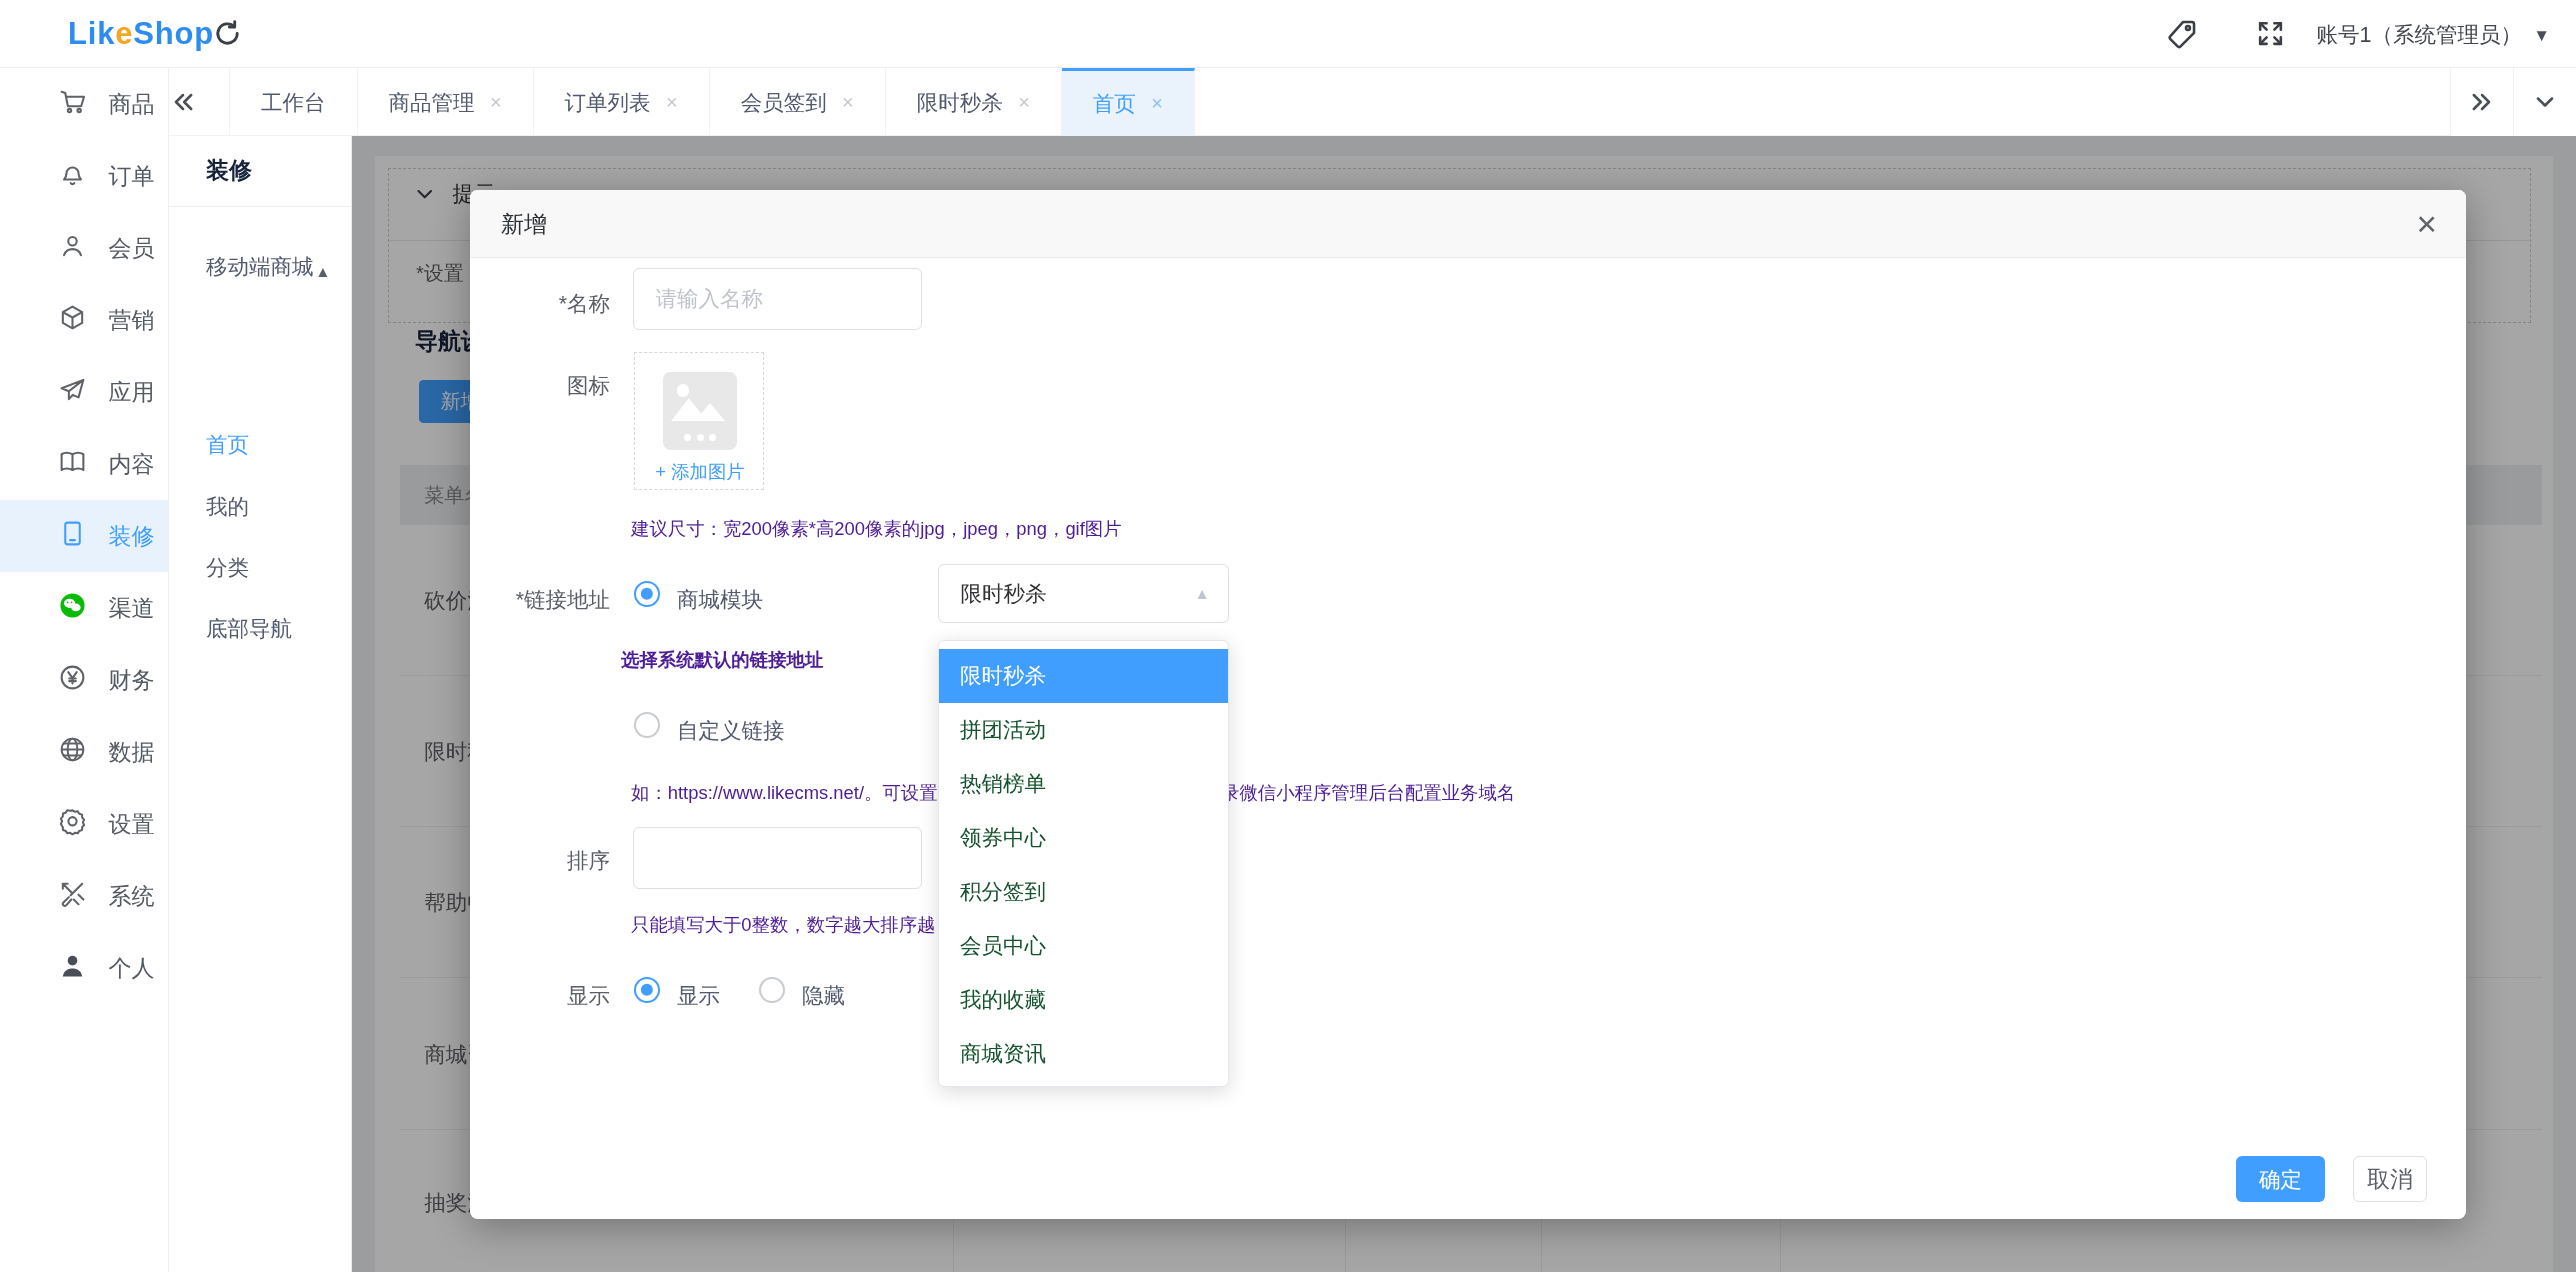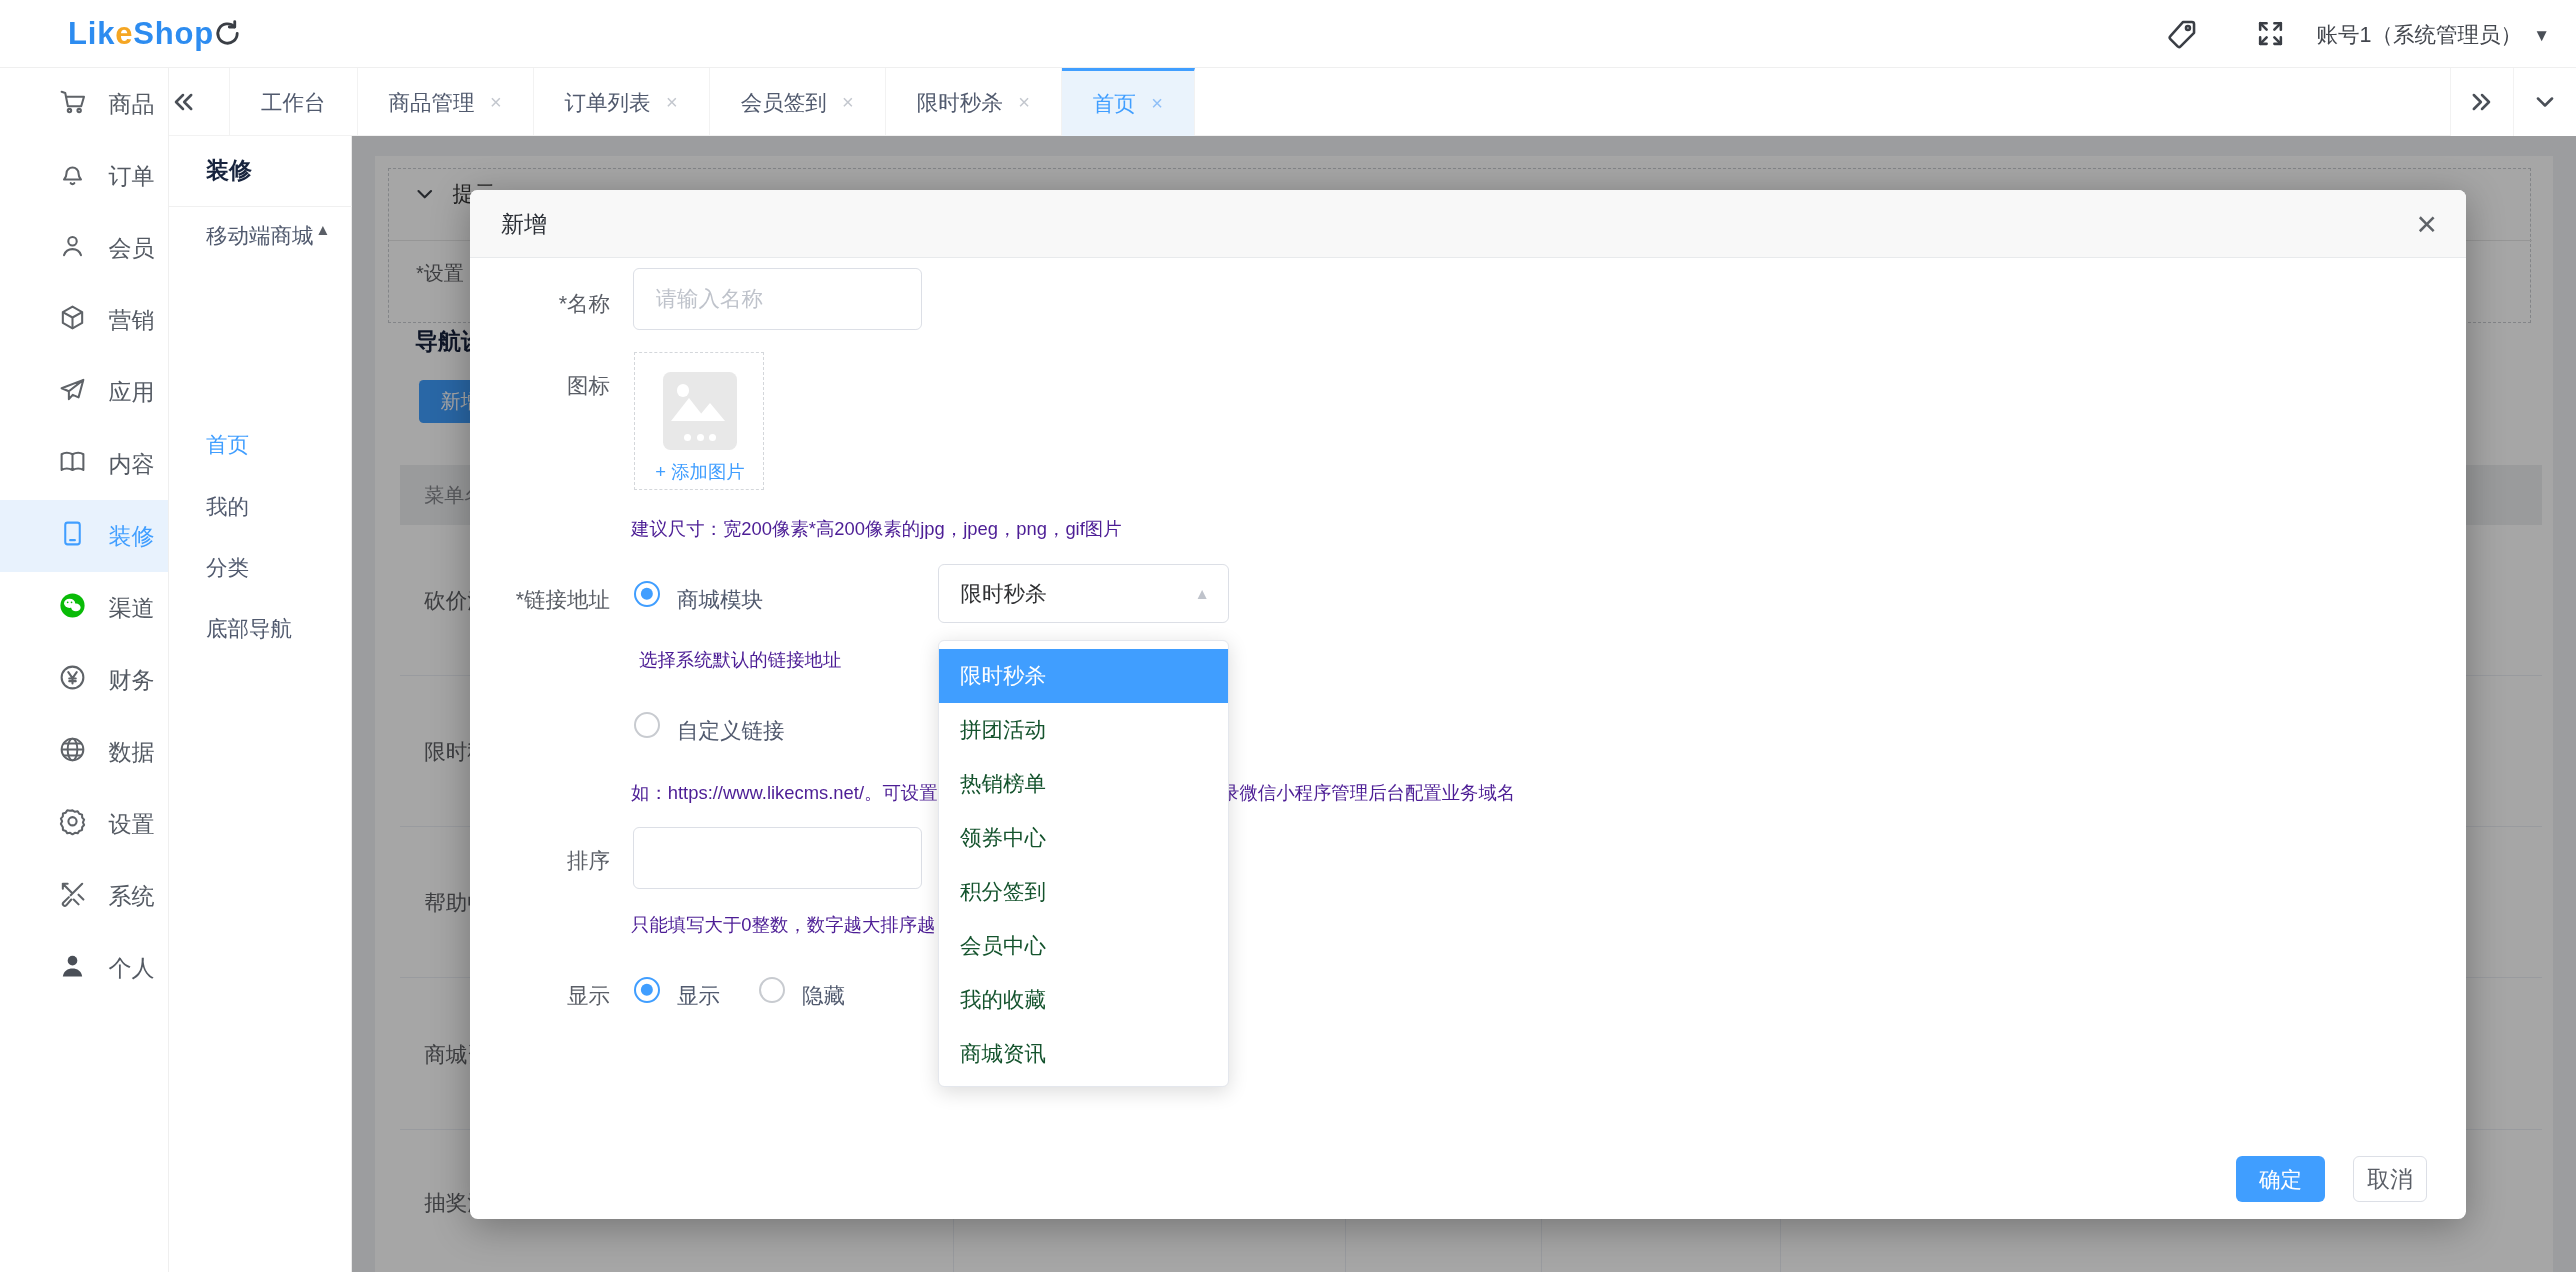--- a/index.html
+++ b/index.html
@@ -30,21 +30,21 @@
   .tab .x { font-size:20px; color:#C3C7CE; }
   .tab.active { background:#EAF3FC; color:#409EFF; border-top:3.8px solid #409EFF; }
   .tab.active .x { color:#8FBFF7; }
   #tab-right { position:absolute; right:0; top:0; display:flex; height:68px; background:#fff; }
   .tab-tool { width:63px; height:68px; display:flex; align-items:center; justify-content:center; border-left:0.8px solid #F2F2F2; }
 
   
   #submenu { left:169px; top:135px; width:183px; height:1138px; background:#fff; border-right:0.8px solid #EAEAEA; z-index:22; }
   #submenu-title { left:37px; top:0px; width:146px; height:71px; display:flex; align-items:center; font-size:23px; font-weight:bold; color:#17233D; }
   #submenu-divider { left:0; top:71px; width:183px; height:0; border-top:0.8px solid #F0F0F0; }
-  #submenu-group { left:37px; top:86px; width:146px; height:46px; display:flex; align-items:flex-start; font-size:21.5px; color:#515A6E; }
+  #submenu-group { left:37px; top:100px; width:146px; height:46px; display:flex; align-items:flex-end; font-size:21.5px; color:#515A6E; }
   #submenu-group .caret { position:absolute; right:21.5px; font-size:15.4px; color:#5A5E66; }
   .submenu-item { position:absolute; left:37px; width:123px; height:38px; display:flex; align-items:center; font-size:21.5px; color:#515A6E; cursor:pointer; }
   .submenu-item.active { color:#409EFF; }
 
   
   #content-bg { left:352px; top:135px; width:2224px; height:1138px; background:#F0F2F5; z-index:1; overflow:hidden; }
   #bg-panel { position:absolute; left:23px; top:21px; width:2178px; height:1117px; background:#fff; overflow:hidden; }
   #tips-box { position:absolute; left:13px; top:11.5px; width:2143px; height:155px; border:1.5px dashed #C9CDD2; }
   #tips-head { position:absolute; left:25px; top:10.7px; display:flex; align-items:center; gap:17px; font-size:21.5px; color:#333; }
   #tips-divider { position:absolute; left:0px; top:71px; width:2143px; border-top:0.8px solid #E6E6E6; }
@@ -362,21 +362,21 @@
     </div>
     <div class="hint" style="left:161px;top:326px;">建议尺寸：宽200像素*高200像素的jpg，jpeg，png，gif图片</div>
 
     <div class="flabel" style="left:0;top:395px;">*链接地址</div>
     <div class="radio on" style="left:164px;top:391px;"></div>
     <div class="rlabel" style="left:207px;top:395px;">商城模块</div>
     <div id="link-select" class="abs">
       <span class="val">限时秒杀</span>
       <span class="caret">▲</span>
     </div>
-    <div class="hint" style="left:169px;top:457px;">选择系统默认的链接地址</div>
+    <div class="hint" style="left:151px;top:457px;font-weight:bold;">选择系统默认的链接地址</div>
 
     <div class="radio off" style="left:164px;top:522px;"></div>
     <div class="rlabel" style="left:207px;top:526px;">自定义链接</div>
     <div class="hint" style="left:161px;top:590px;">如：https://www.likecms.net/。可设置</div>
     <div class="hint" style="left:751px;top:590px;">录微信小程序管理后台配置业务域名</div>
 
     <div class="flabel" style="left:0;top:656px;">排序</div>
     <input class="finput" style="top: 637px;" value="">
     <div class="hint" style="left:161px;top:722px;">只能填写大于0整数，数字越大排序越</div>
 

